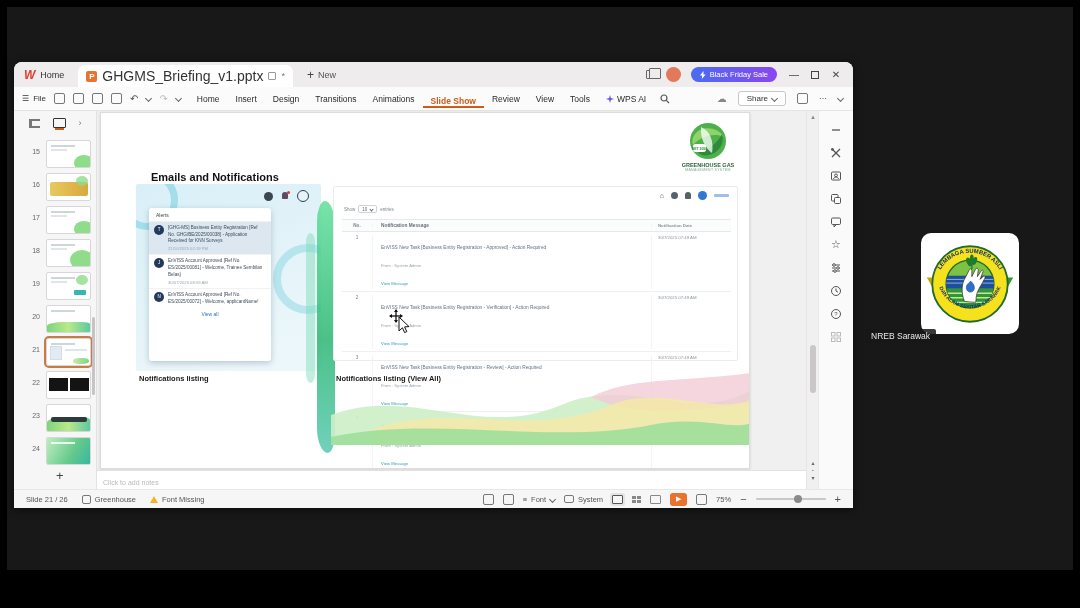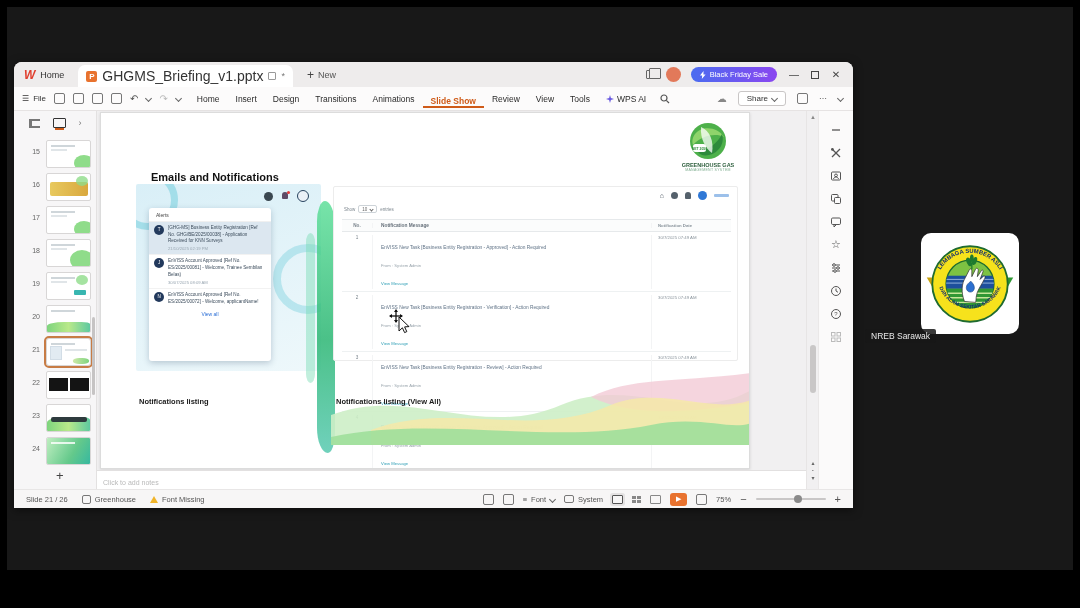--- a/index.html
+++ b/index.html
@@ -98,21 +98,21 @@
   .show-box{border:1px solid #cdd3d8;border-radius:2px;font-size:4.5px;color:#666;padding:0 3px;display:flex;gap:3px;align-items:center;height:8px;}
   .ntable{position:absolute;left:8px;top:32px;width:389px;}
   .nt-head{display:flex;border-top:1px solid #e6e9eb;border-bottom:1px solid #e6e9eb;background:#fbfcfc;font-size:4.8px;color:#66707a;font-weight:bold;padding:3px 0;}
   .nt-row{display:flex;border-bottom:1px solid #eef1f2;padding:2.5px 0;}
   .c-no{flex:0 0 30px;text-align:center;font-size:4.6px;color:#7a848c;}
   .c-msg{flex:1 1 auto;padding-right:6px;border-left:1px solid #f3f4f5;padding-left:8px;}
   .c-date{flex:0 0 80px;border-left:1px solid #f3f4f5;padding-left:6px;font-size:4.3px;color:#8a949c;}
   .m1{font-size:4.8px;color:#5f7286;line-height:1.5;}
   .m2{font-size:4.2px;color:#9aa5ad;line-height:1.5;}
   .m3{font-size:4.2px;color:#2f9fb6;line-height:1.5;}
-  .caption{position:absolute;top:284px;font-size:7.5px;font-weight:bold;color:#1b1b1b;}
+  .caption{position:absolute;top:261px;font-size:7.5px;font-weight:bold;color:#1b1b1b;}
   
   .notes-strip{position:absolute;left:0;bottom:0;width:100%;height:19px;background:#fff;border-top:1px solid #e2e0e0;}
   .notes-strip span{font-size:7px;color:#b9b9b9;margin-left:6px;line-height:19px;}
   .vscroll{width:12px;position:relative;background:#f1f0f1;border-left:1px solid #e7e5e5;}
   .vs-up{position:absolute;top:3px;left:3px;font-size:6px;color:#888;}
   .vs-thumb{position:absolute;top:234px;left:3px;width:6px;height:48px;background:#c9c7c7;border-radius:3px;}
   .vs-nav{position:absolute;bottom:6px;left:2px;font-size:6px;color:#666;line-height:1.5;text-align:center;width:8px;}
   .railcol{flex:1 1 auto;background:#fbfafa;border-left:1px solid #eae8e8;display:flex;flex-direction:column;align-items:center;gap:10px;padding-top:12px;}
   .rail-ic{width:13px;height:13px;display:flex;align-items:center;justify-content:center;}
   .statusbar{left:0;top:427px;width:100%;height:19px;background:#f7f6f6;border-top:1px solid #e8e6e6;display:flex;align-items:center;font-size:7.5px;color:#555;}

